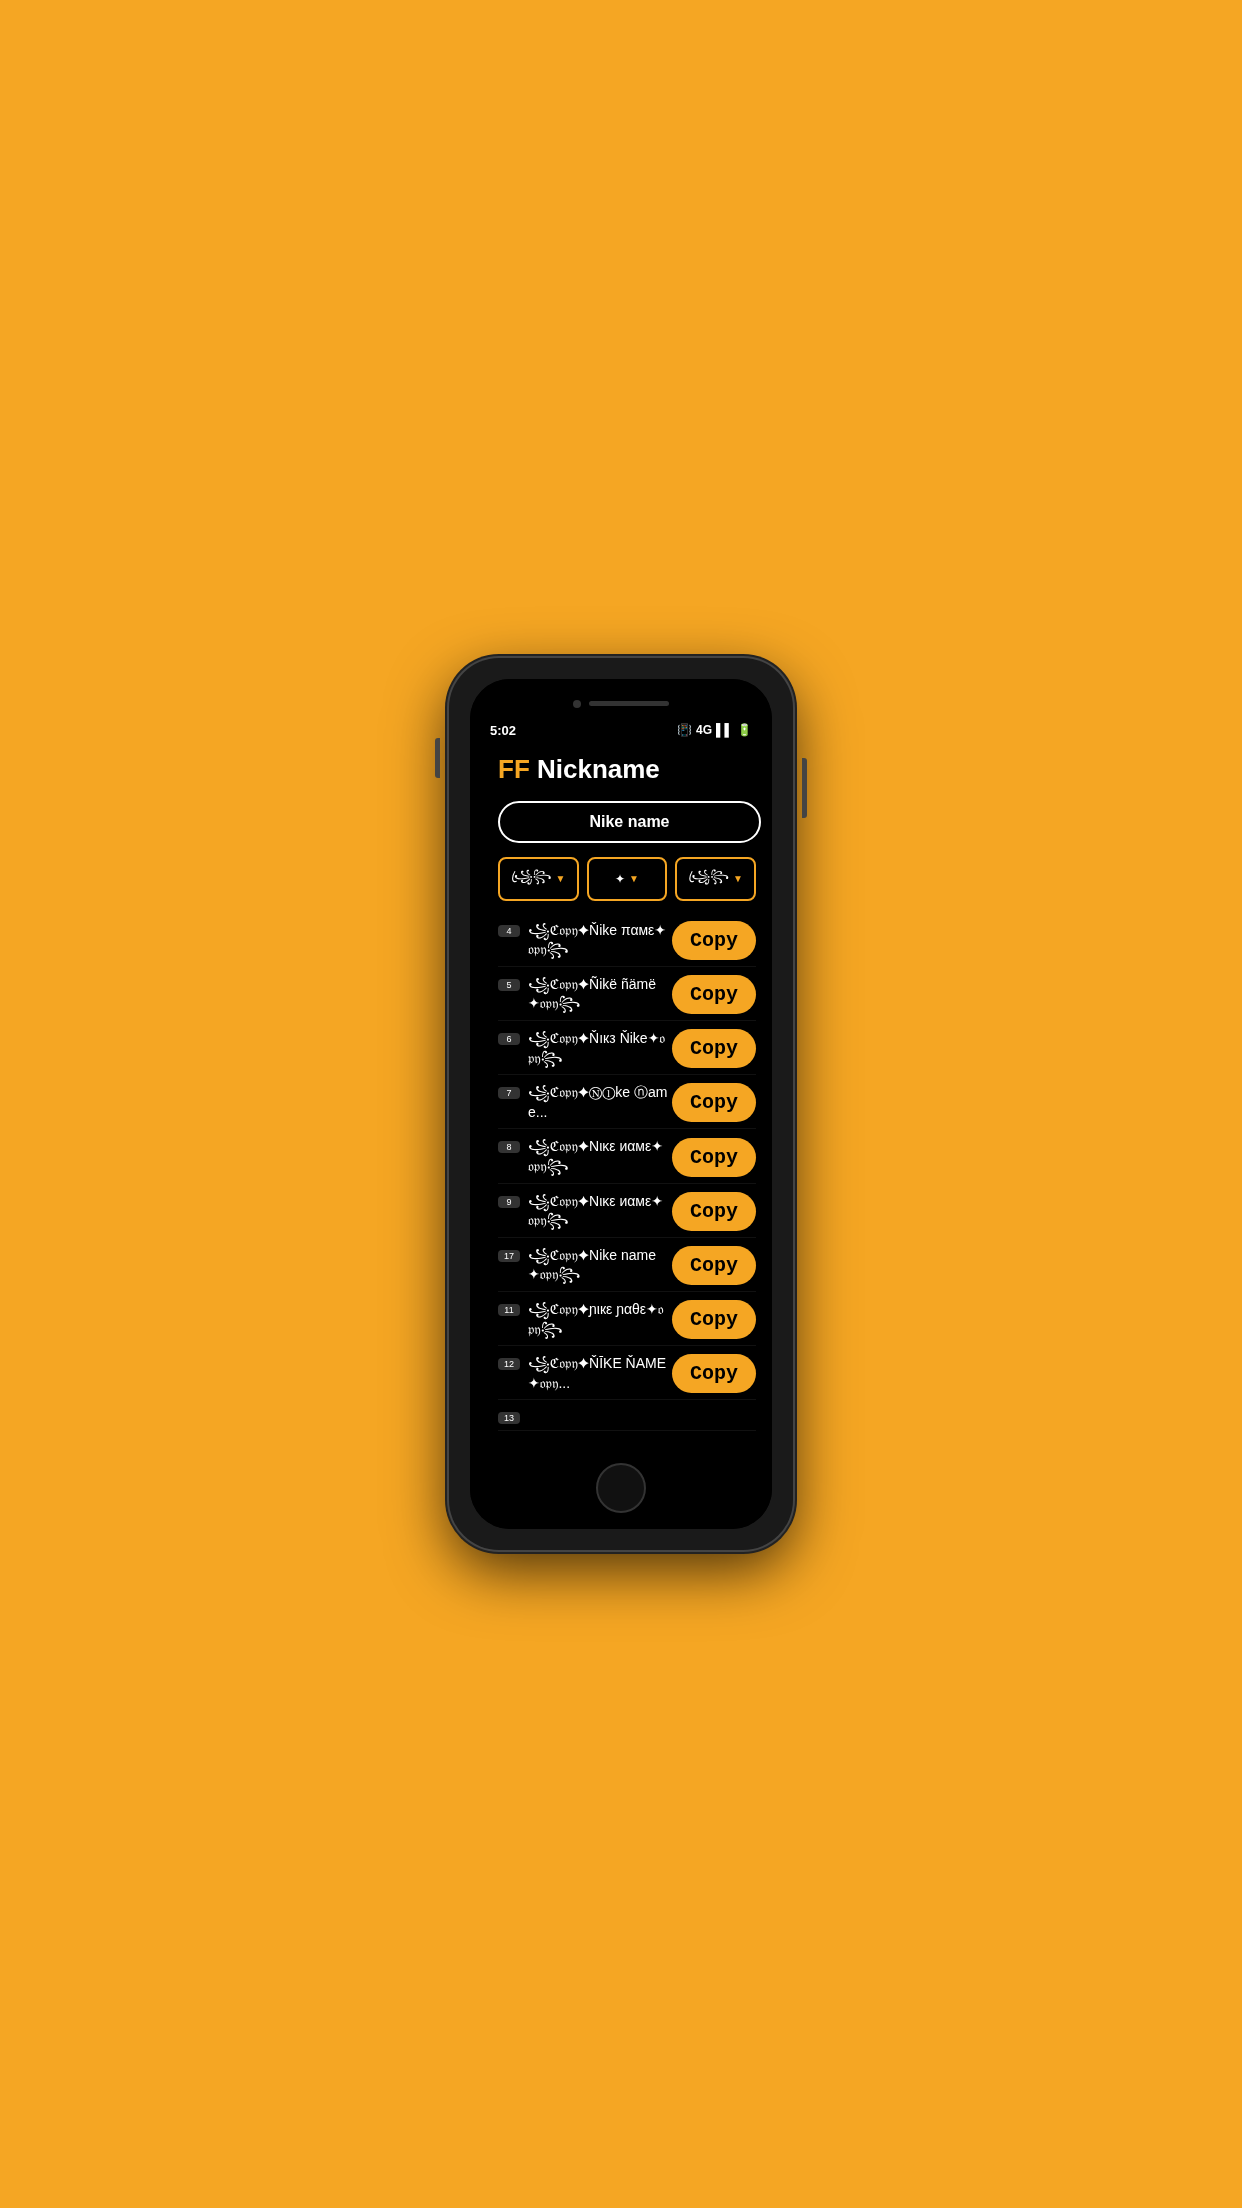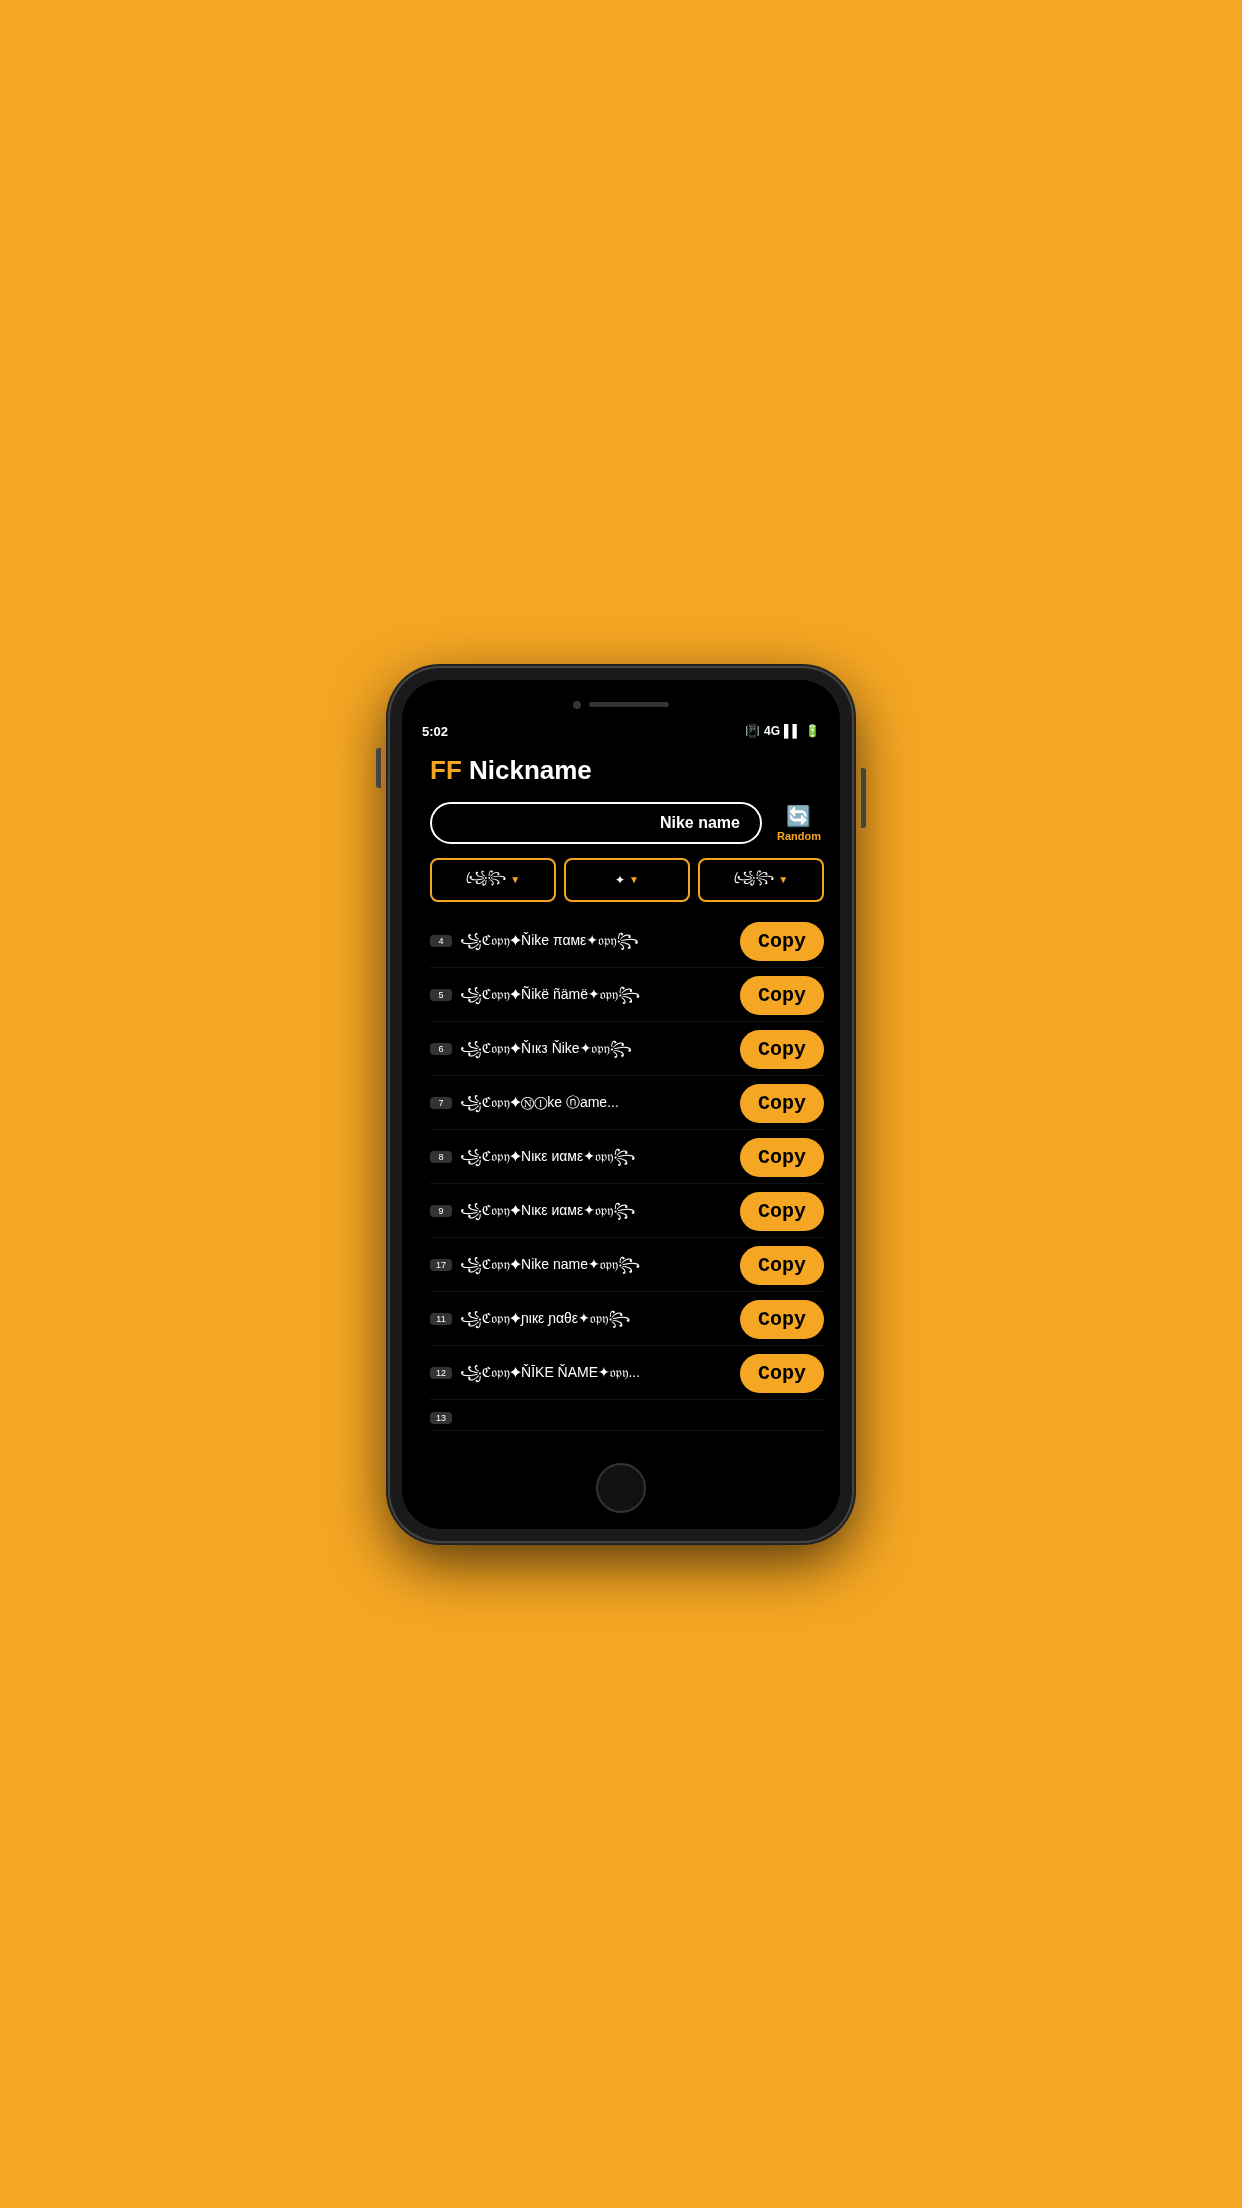--- a/index.html
+++ b/index.html
@@ -8,25 +8,25 @@
     body {
       background: #F5A623;
       display: flex;
       justify-content: center;
       align-items: center;
       min-height: 100vh;
       font-family: Arial, sans-serif;
     }
 
     .phone-outer {
-      width: 462px;
+      width: 344px;
       min-height: 736px;
       background: #1a1a1a;
       border-radius: 50px;
-      padding: 12px;
+      padding: 21px;
       box-shadow: 0 0 0 2px #444, 0 0 0 4px #222, 0 20px 60px rgba(0,0,0,0.7);
       position: relative;
     }
 
     .phone-inner {
       background: #000;
       border-radius: 40px;
       overflow: hidden;
       position: relative;
       height: 100%;
@@ -109,21 +109,21 @@
 
     .search-input {
       flex: 1;
       background: transparent;
       border: 2px solid #fff;
       border-radius: 25px;
       padding: 10px 20px;
       color: #fff;
       font-size: 16px;
       font-weight: bold;
-      text-align: right;
+      text-align: center;
     }
 
     .random-btn {
       display: flex;
       flex-direction: column;
       align-items: center;
       color: #F5A623;
       font-size: 11px;
       font-weight: bold;
       cursor: pointer;

